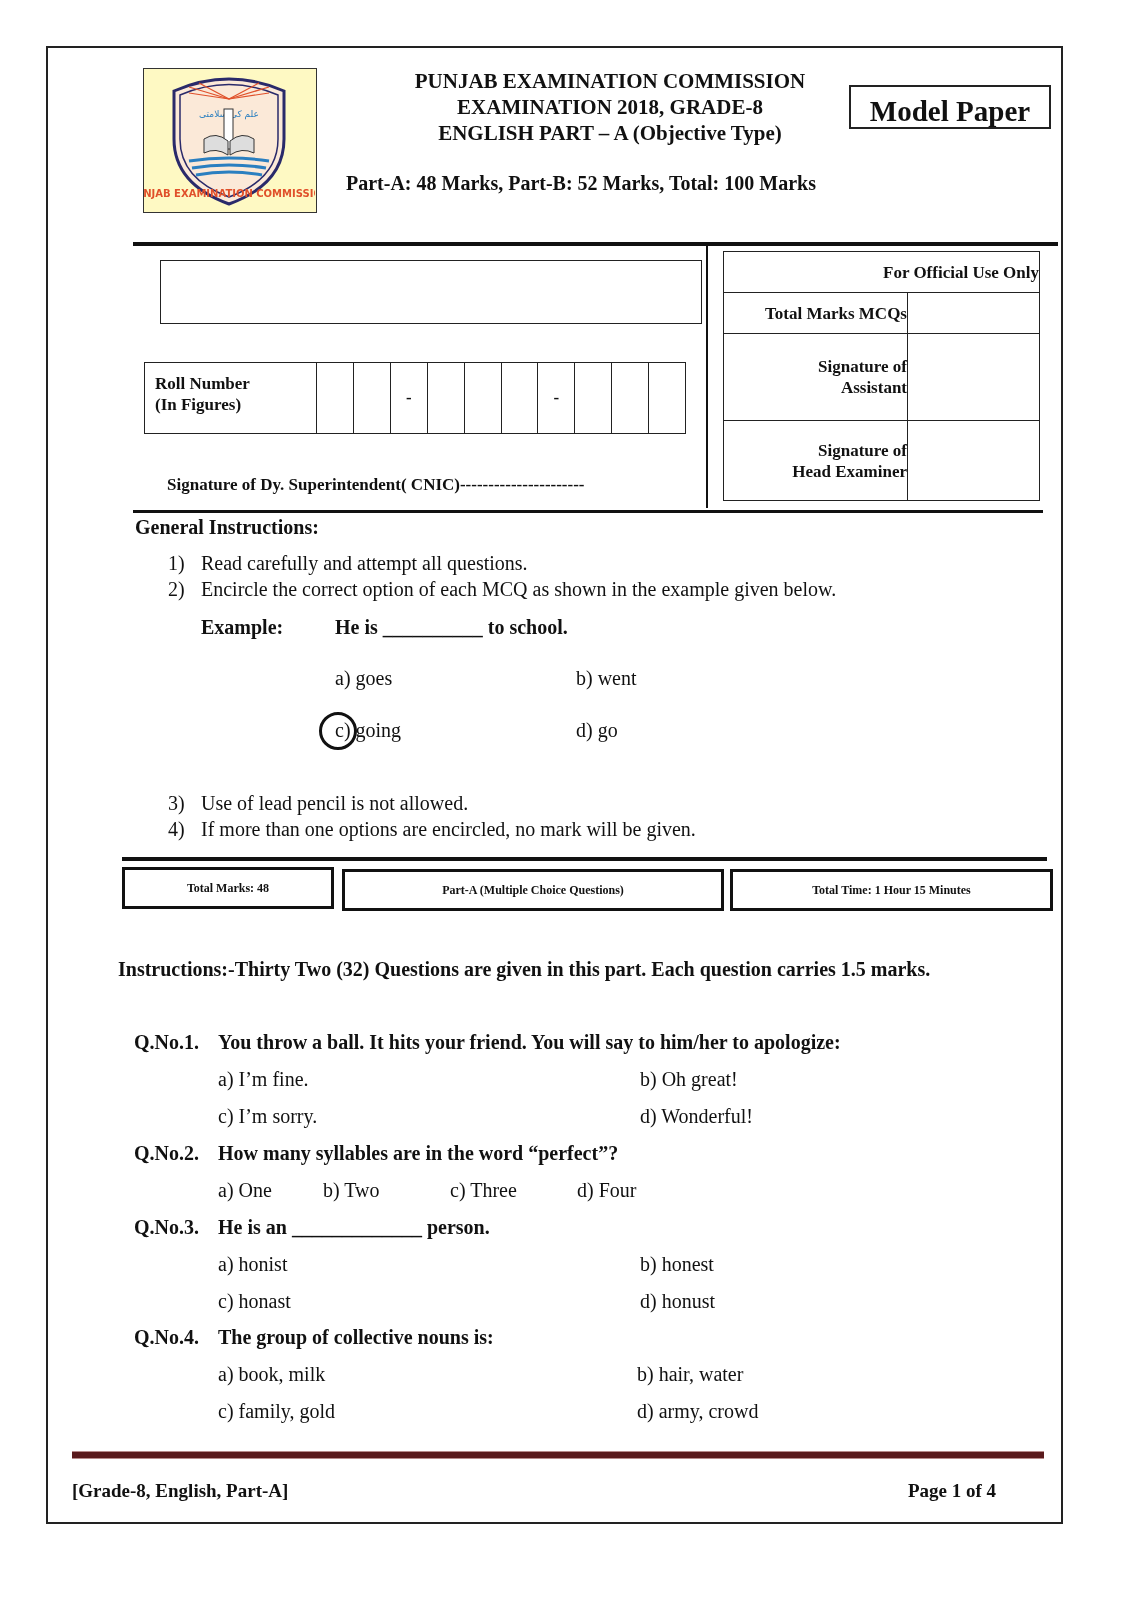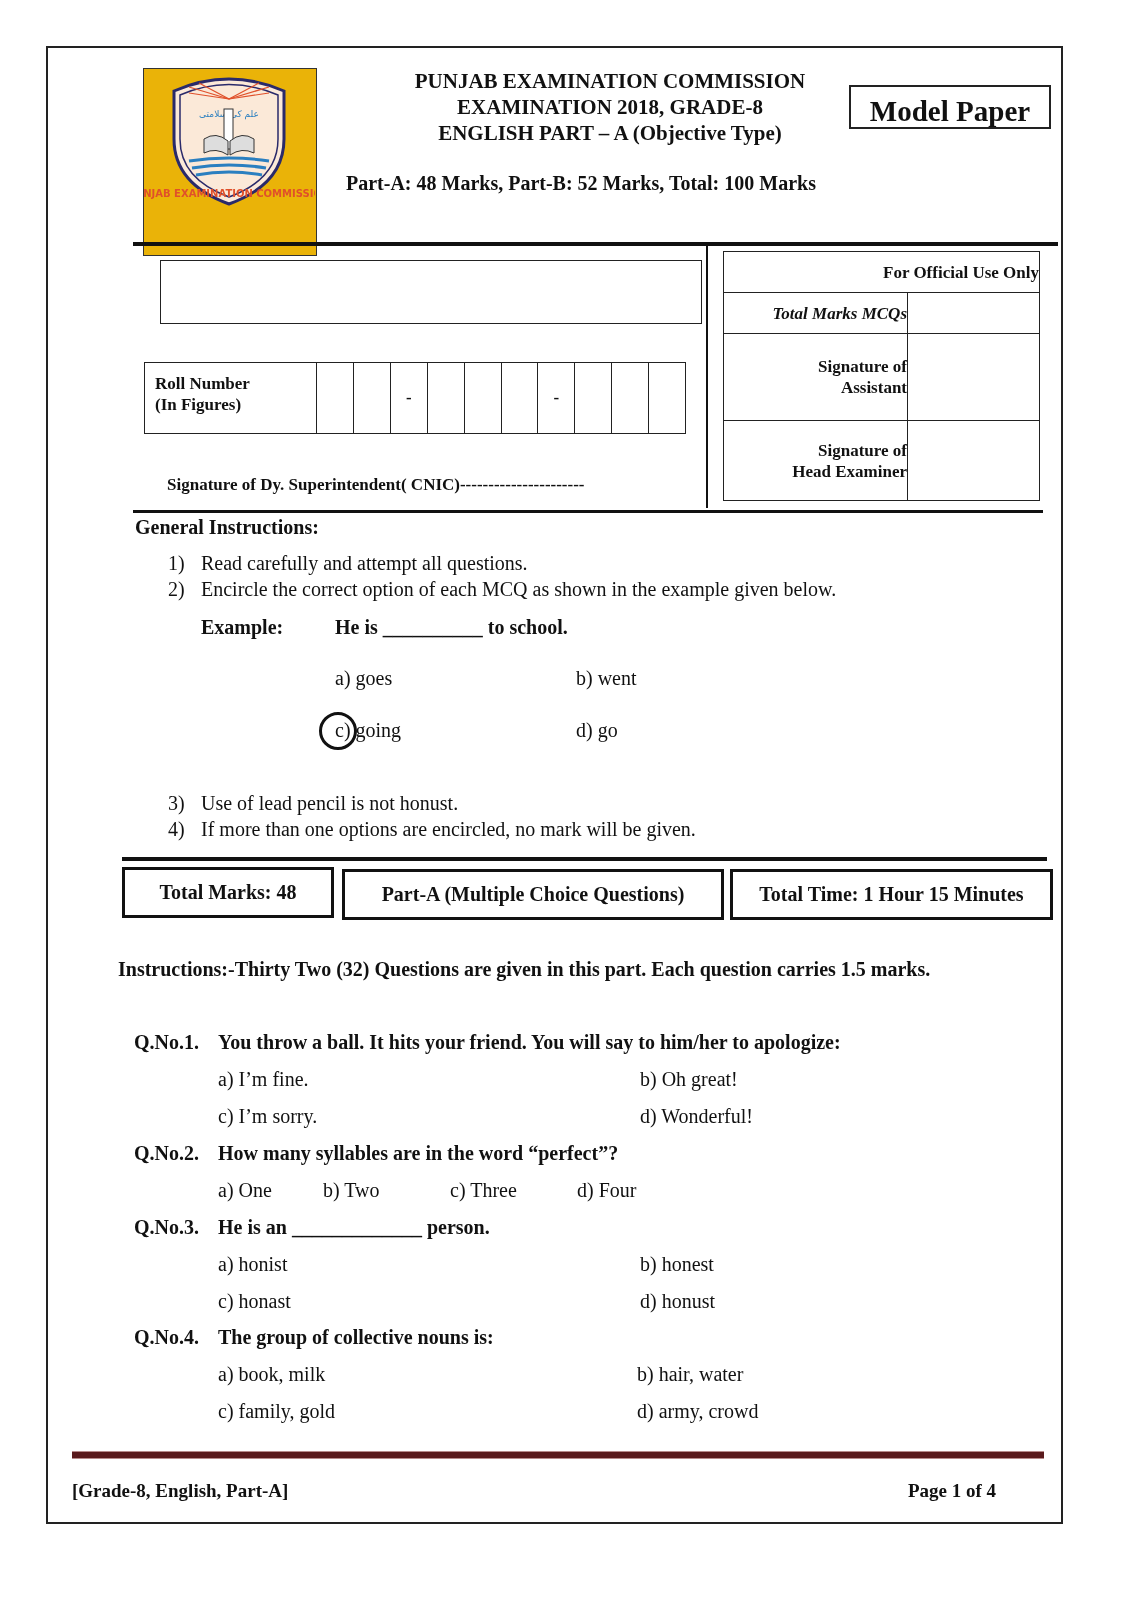--- a/index.html
+++ b/index.html
@@ -1,21 +1,21 @@
 <!DOCTYPE html>
 <html><head>
 <meta charset="utf-8">
 <style>
   * { box-sizing: border-box; margin: 0; padding: 0; }
   html, body { width: 1131px; height: 1600px; background: #ffffff; }
   body { position: relative; font-family: "Liberation Serif", serif; color: #111; }
 
   .page-border { position: absolute; left: 46px; top: 46px; width: 1017px; height: 1478px; border: 2px solid #222; }
 
-  .logo { position: absolute; left: 143px; top: 68px; width: 174px; height: 188px; border: 1.5px solid #333; background: #eab308; }
+  .logo { position: absolute; left: 143px; top: 68px; width: 174px; height: 145px; border: 1.5px solid #333; background: #fef9c3; }
 
   .header-text { position: absolute; left: 380px; top: 68px; width: 460px; text-align: center; font-weight: bold; font-size: 21px; line-height: 26px; }
   .model-paper { position: absolute; left: 849px; top: 85px; width: 202px; height: 44px; border: 2px solid #222; font-weight: bold; font-size: 29px; text-align: center; line-height: 48px; }
   .marks-line { position: absolute; left: 346px; top: 172px; font-weight: bold; font-size: 20px; }
 
   .rule-top { position: absolute; left: 133px; top: 242px; width: 925px; height: 4px; background: #111; }
   .vrule { position: absolute; left: 706px; top: 244px; width: 2px; height: 264px; background: #111; }
   .rule-mid { position: absolute; left: 133px; top: 510px; width: 910px; height: 3px; background: #111; }
 
   .name-box { position: absolute; left: 160px; top: 260px; width: 542px; height: 64px; border: 1.5px solid #222; display: flex; }
@@ -25,36 +25,36 @@
   .roll-box { position: absolute; left: 144px; top: 362px; width: 542px; height: 72px; border: 1.5px solid #222; display: flex; }
   .roll-box .lbl { width: 172px; padding: 10px 10px; font-weight: bold; font-size: 17px; line-height: 21px; border-right: 1.5px solid #222; }
   .roll-box .cell { flex: 1; border-right: 1.5px solid #222; display: flex; align-items: center; justify-content: center; font-weight: bold; font-size: 17px; }
   .roll-box .cell:last-child { border-right: none; }
 
   .sig-dy { position: absolute; left: 167px; top: 475px; font-weight: bold; font-size: 17px; }
 
   .official { position: absolute; left: 723px; top: 251px; width: 317px; border: 1.5px solid #222; border-collapse: collapse; }
   .official td { border: 1.5px solid #222; font-weight: bold; font-size: 17px; text-align: right; line-height: 21px; }
   .official .head { height: 41px; }
-  .official .r1 { height: 41px; font-style: italic; }
+  .official .r1 { height: 41px; }
   .official .r2 { height: 87px; }
   .official .r3 { height: 80px; }
   .official .c1 { width: 184px; }
 
   .gen-title { position: absolute; left: 135px; top: 516px; font-weight: bold; font-size: 20px; }
   .instr { position: absolute; left: 168px; font-size: 20px; }
   .instr .num { display: inline-block; width: 33px; }
 
   .example { position: absolute; left: 201px; top: 616px; font-weight: bold; font-size: 20px; }
   .ex-q { position: absolute; left: 335px; top: 616px; font-weight: bold; font-size: 20px; }
   .ex-opt { position: absolute; font-size: 20px; }
   .circle { position: absolute; left: 319px; top: 712px; width: 38px; height: 38px; border: 3.5px solid #111; border-radius: 50%; }
 
   .rule-box { position: absolute; left: 122px; top: 857px; width: 925px; height: 4px; background: #111; }
-  .info-box { position: absolute; top: 867px; height: 51px; border: 3px solid #111; font-weight: bold; font-size: 20px; display: flex; align-items: center; justify-content: center; }
+  .info-box { position: absolute; top: 867px; height: 42px; border: 3px solid #111; font-weight: bold; font-size: 12px; display: flex; align-items: center; justify-content: center; }
 
   .part-instr { position: absolute; left: 118px; top: 958px; font-weight: bold; font-size: 20px; }
 
   .q { position: absolute; left: 134px; font-weight: bold; font-size: 20px; }
   .q .qn { display: inline-block; width: 84px; }
   .opt { position: absolute; font-size: 20px; }
 
   .footer-rule { position: absolute; left: 72px; top: 1451px; width: 972px; height: 8px; background: #5a1a1c; border-top: 1px solid #b78a8a; border-bottom: 1px solid #b78a8a; }
   .footer-left { position: absolute; left: 72px; top: 1480px; font-weight: bold; font-size: 19px; }
   .footer-right { position: absolute; left: 908px; top: 1480px; font-weight: bold; font-size: 19px; }
@@ -158,21 +158,21 @@
 <div class="instr" style="top:578px"><span class="num">2)</span><span>Encircle the correct option of each MCQ as shown in the example given below.</span></div>
 
 <div class="example">Example:</div>
 <div class="ex-q">He is __________ to school.</div>
 <div class="ex-opt" style="left:335px;top:667px">a)   goes</div>
 <div class="ex-opt" style="left:576px;top:667px">b) went</div>
 <div class="ex-opt" style="left:335px;top:719px">c) going</div>
 <div class="ex-opt" style="left:576px;top:719px">d) go</div>
 <div class="circle"></div>
 
-<div class="instr" style="top:792px"><span class="num">3)</span><span>Use of lead pencil is not honust.</span></div>
+<div class="instr" style="top:792px"><span class="num">3)</span><span>Use of lead pencil is not allowed.</span></div>
 <div class="instr" style="top:818px"><span class="num">4)</span><span>If more than one options are encircled, no mark will be given.</span></div>
 
 <div class="rule-box"></div>
 
 <div class="info-box" style="left:122px;width:212px">Total Marks: 48</div>
 <div class="info-box" style="left:342px;width:382px;top:869px">Part-A (Multiple Choice Questions)</div>
 <div class="info-box" style="left:730px;width:323px;top:869px">Total Time: 1 Hour 15 Minutes</div>
 
 <div class="part-instr">Instructions:-Thirty Two (32) Questions are given in this part. Each question carries 1.5 marks.</div>
 

